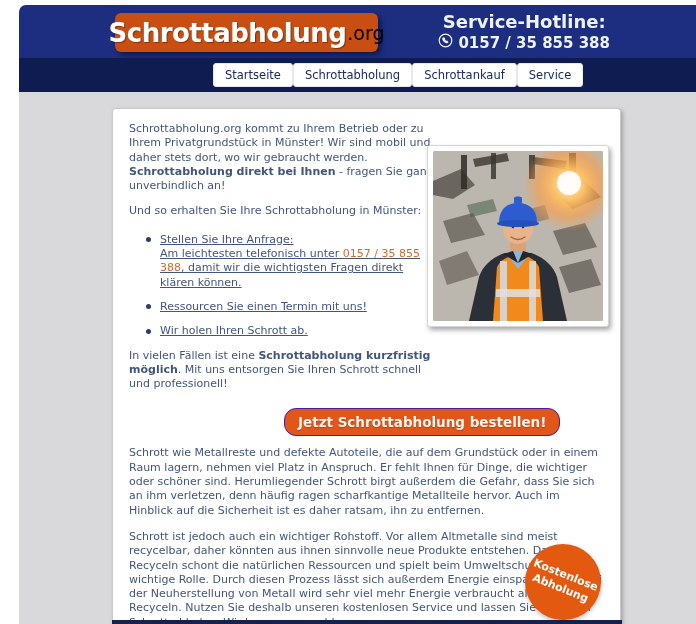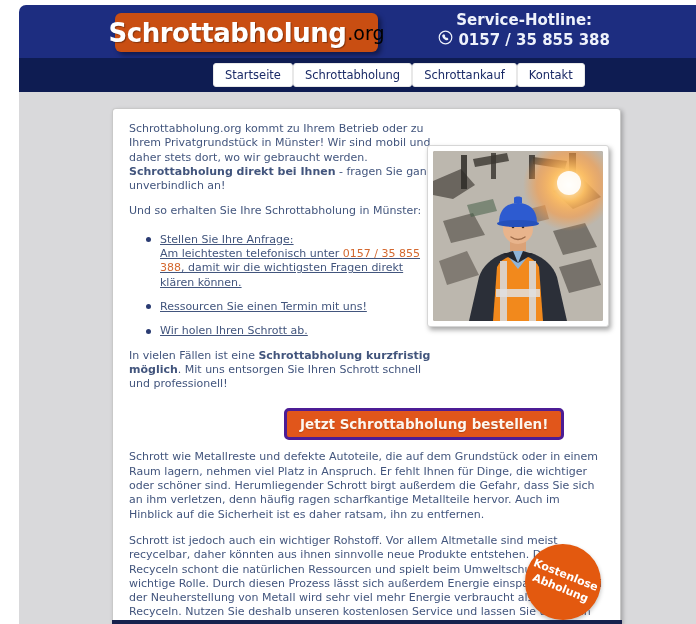--- a/index.html
+++ b/index.html
@@ -12,21 +12,21 @@
   .header { position:absolute; left:3px; top:5px; width:693px; height:53px;
             background:#1d2d80; border-radius:7px 7px 0 0; }
   .logo-box { position:absolute; left:96px; top:8px; width:263px; height:39px;
               background:#c94e12; border-radius:6px;
               box-shadow:3px 3px 5px rgba(0,0,10,0.45);
               display:flex; align-items:center; justify-content:center; }
   .logo-main { color:#ffffff; font-weight:bold; font-size:26px; letter-spacing:-0.5px;
                text-shadow:1px 1px 1px rgba(0,0,0,0.35); }
   .logo-suffix { color:#000000; font-size:19px; margin-left:1px; }
   .hotline { position:absolute; right:102px; top:6px; text-align:center; color:#eef2fb; }
-  .hotline-label { font-size:15px; font-weight:bold; }
+  .hotline-label { font-size:18px; font-weight:bold; }
   .hotline-number { font-size:15px; font-weight:bold; display:flex; align-items:center; gap:5px; margin-top:1px; }
 
   
   .nav { position:absolute; left:3px; top:58px; width:693px; height:34px;
          background:#0e1c52; display:flex; align-items:center; padding-left:194px; }
   .nav-btn { background:#ffffff; color:#1a2a66; font-size:11.5px; padding:4px 11px;
              border-radius:3px; border:1px solid #e8e8e8; cursor:pointer; white-space:nowrap; }
 
   
   .content-bg { position:absolute; left:3px; top:92px; width:693px; height:532px; background:#d9d9db; }
@@ -44,21 +44,21 @@
 
   .intro-left { width:304px; }
   .intro-left p { margin-bottom:11px; }
 
   .bullets { margin:14px 0 2px 14px; }
   .bullet-row { position:relative; padding-left:17px; margin-bottom:10px;text-decoration:underline; }
   .bullet-dot { position:absolute; left:3px; top:4.5px; width:5px; height:5px;
                 border-radius:50%; background:#2a3b72; }
 
   .cta-btn { display:inline-block; margin:6px 0 10px 155px;
-             background:#e1561b; border:3px solid #4c1d95; border-radius:5px;
+             background:#e1561b; border:1px solid #4c1d95; border-radius:12px;
              color:#fdf6ee; font-size:13.5px; font-weight:bold; padding:5px 13px;
              cursor:pointer; text-shadow:0 1px 1px rgba(120,40,0,0.4); }
 
   
   .photo-frame { position:absolute; top:36px; right:11px; width:182px; height:182px;
                  background:#ffffff; border:1px solid #d6d6d6; border-radius:3px;
                  box-shadow:2px 3px 5px rgba(0,0,0,0.35); padding:5px; }
   .photo-frame svg { display:block; border-radius:2px; }
 
   .para { margin-bottom:12px; }
@@ -93,21 +93,21 @@
         </span>
         <span>0157 / 35 855 388</span>
       </div>
     </div>
   </div>
 
   <div class="nav">
     <div class="nav-btn">Startseite</div>
     <div class="nav-btn">Schrottabholung</div>
     <div class="nav-btn">Schrottankauf</div>
-    <div class="nav-btn">Kontakt</div>
+    <div class="nav-btn">Service</div>
   </div>
 
   <div class="content-bg"></div>
 
   <div class="card">
 
 
     <div class="photo-frame">
       <svg width="170" height="170" viewBox="0 0 170 170">
         <defs>

